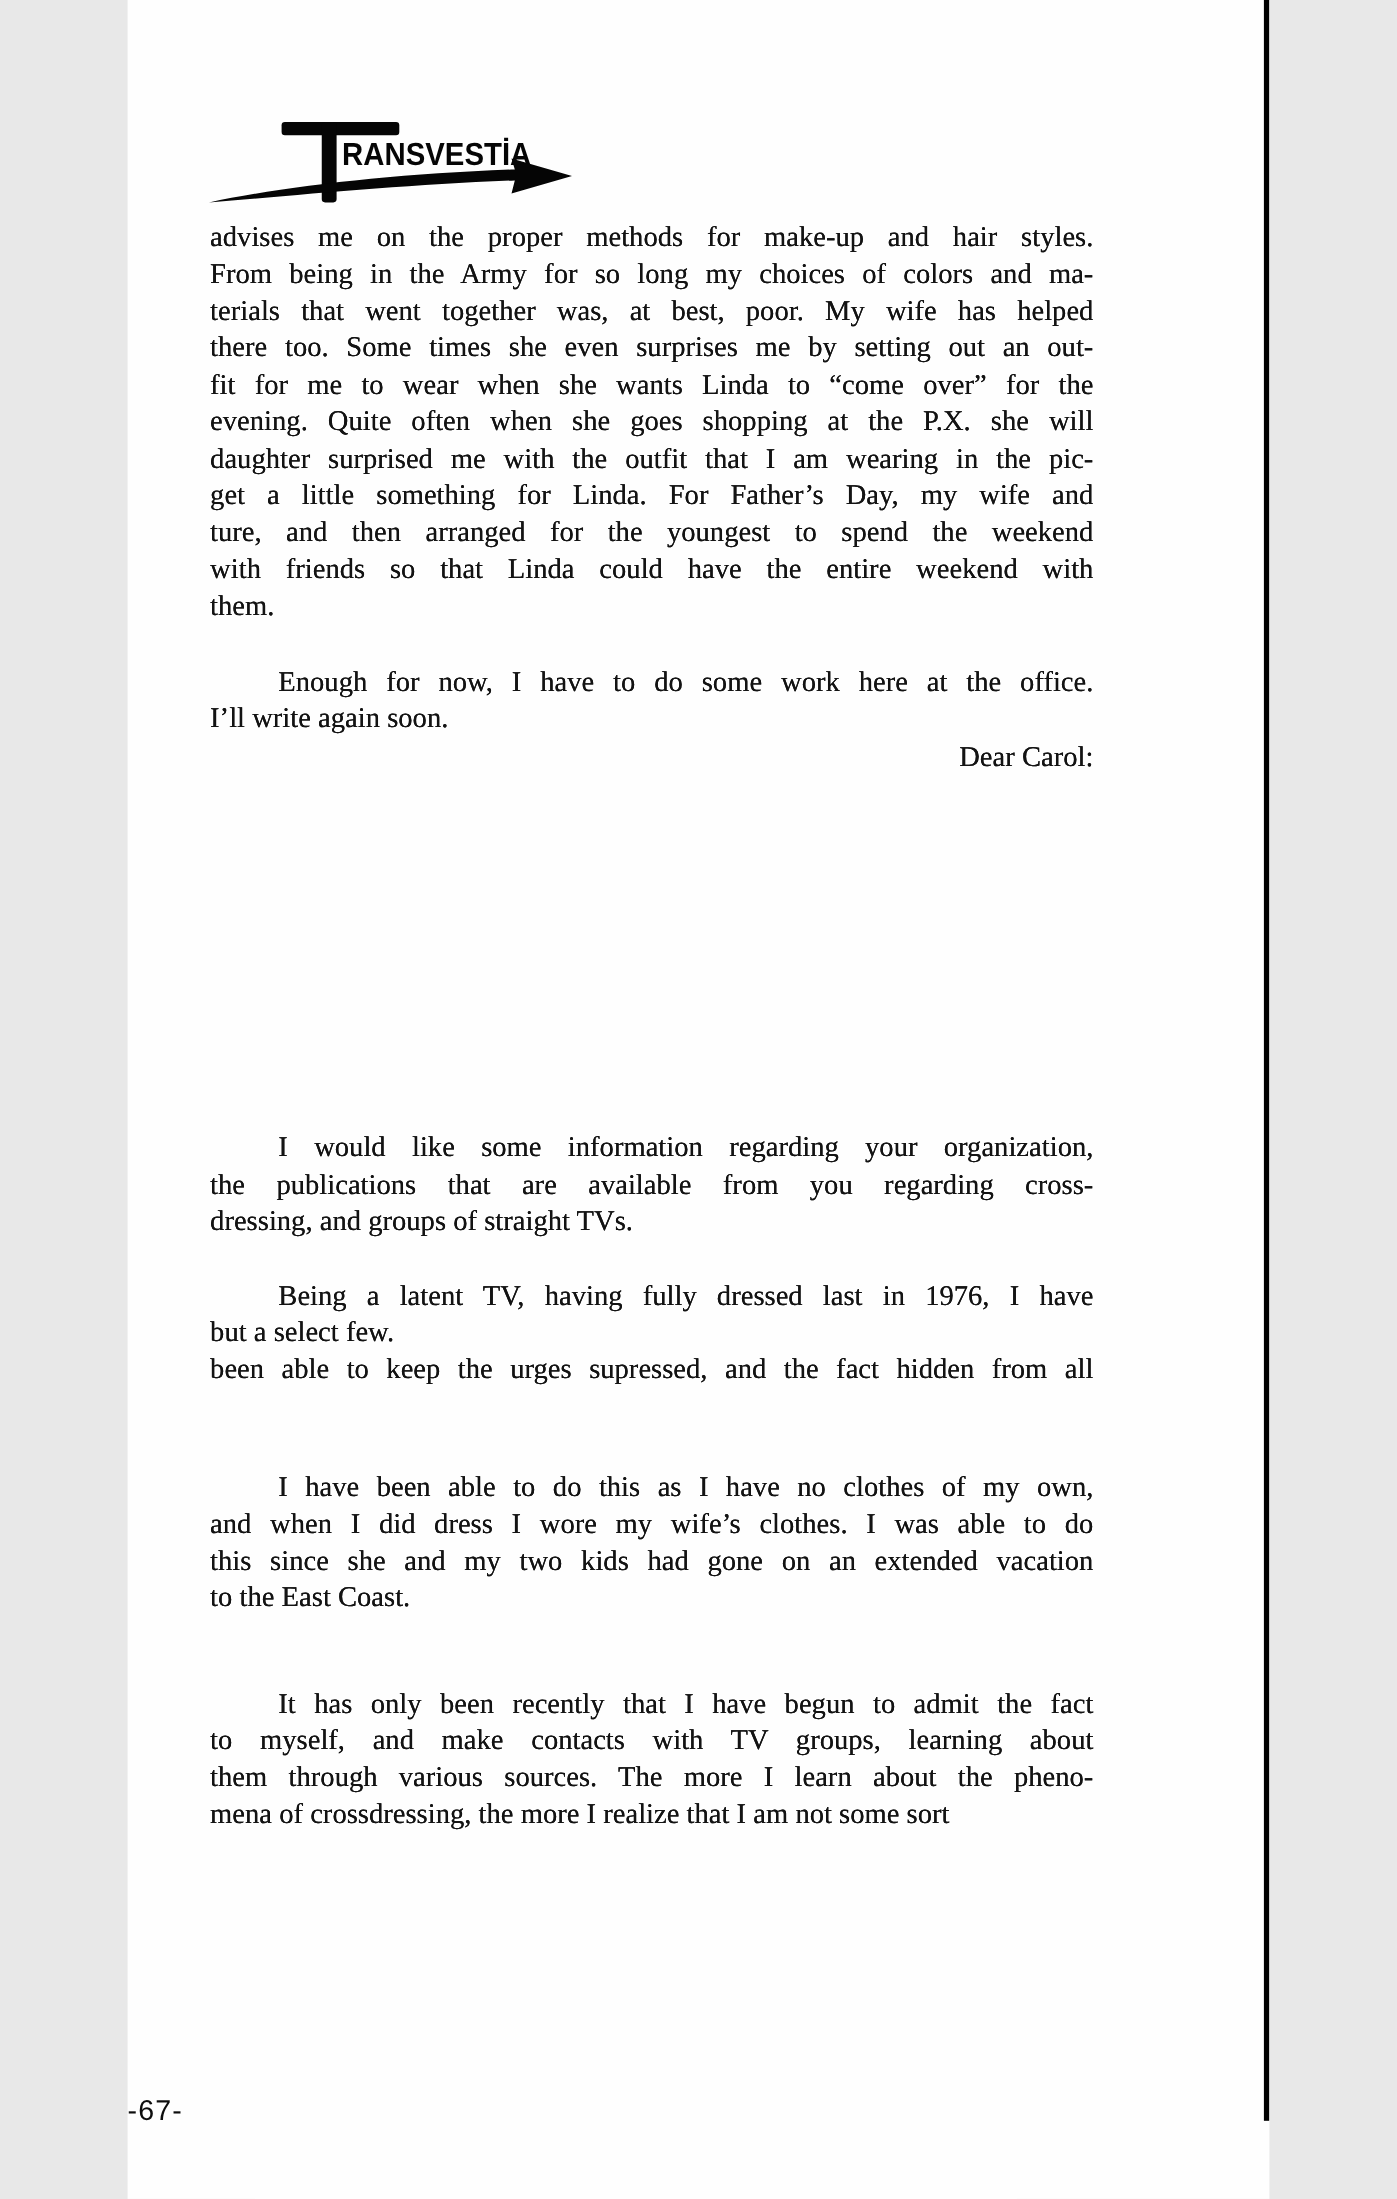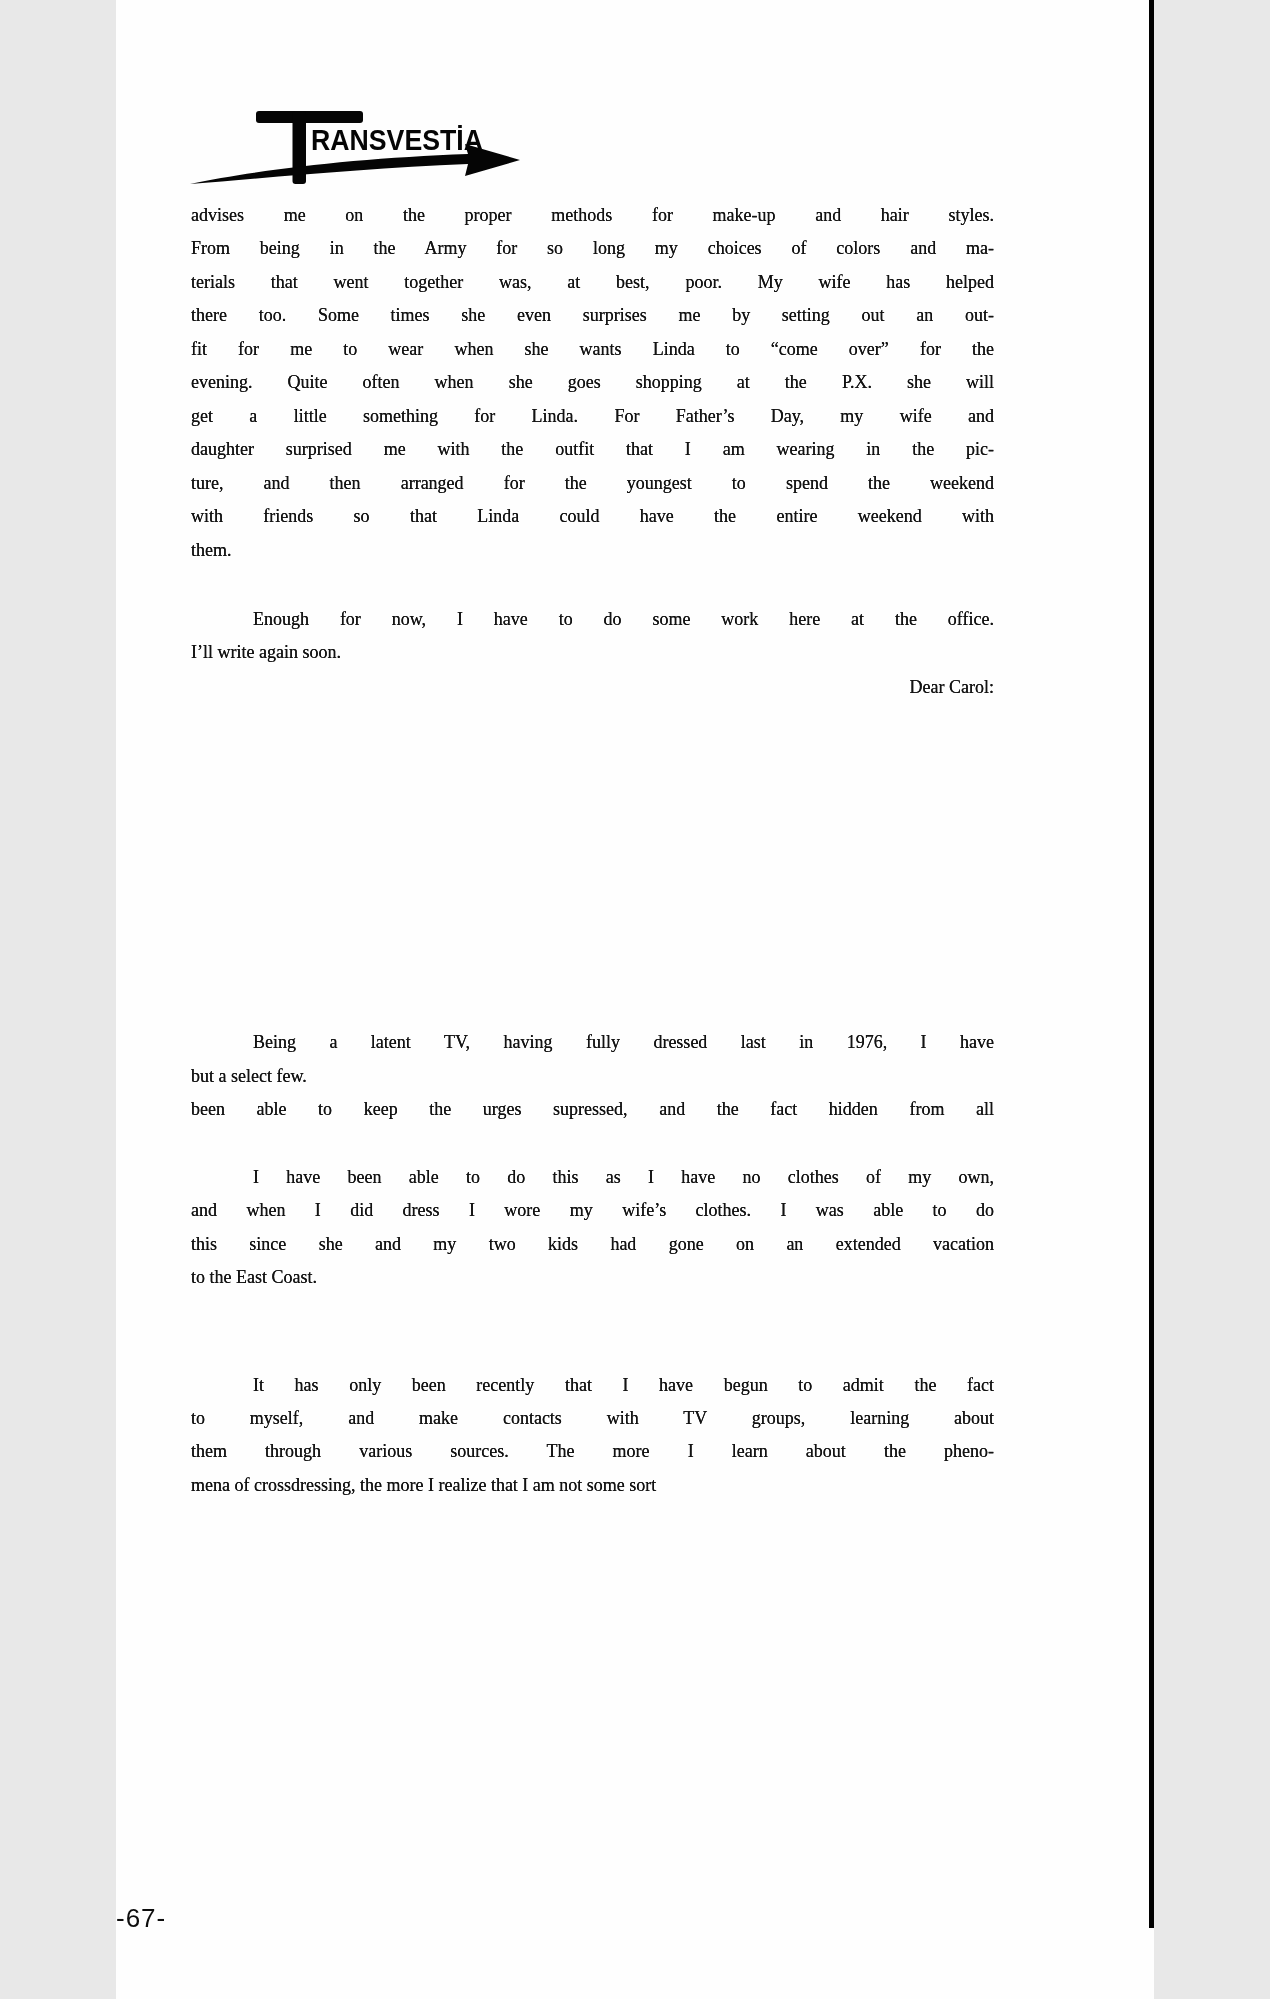--- a/index.html
+++ b/index.html
@@ -34,21 +34,21 @@
     width: 350px;
     height: 115px;
   }
   .masthead svg { display: block; }
   
   .letter {
     position: absolute;
     left: 75px;
     top: 199px;
     width: 803px;
-    font-size: 18px;
+    font-size: 26px;
     line-height: 33.45px;
     text-shadow: 0 0 0.5px currentColor;
   }
   .para { width: 100%; }
   .line { width: 100%; }
   .align-justify .line { text-align: justify; text-align-last: justify; }
   .align-justify .line.last { text-align: justify; text-align-last: auto; }
   .align-right .line { text-align: right; }
   .align-left .line { text-align: right; }
   .line.indent { text-indent: 62px; }
@@ -92,32 +92,37 @@
   </div>
 
   <div class="letter">
       <div class="para align-justify">
         <div class="line">advises me on the proper methods for make-up and hair styles.</div>
         <div class="line">From being in the Army for so long my choices of colors and ma-</div>
         <div class="line">terials that went together was, at best, poor. My wife has helped</div>
         <div class="line">there too. Some times she even surprises me by setting out an out-</div>
         <div class="line">fit for me to wear when she wants Linda to “come over” for the</div>
         <div class="line">evening. Quite often when she goes shopping at the P.X. she will</div>
+        <div class="line">daughter surprised me with the outfit that I am wearing in the pic-</div>
         <div class="line">get a little something for Linda. For Father’s Day, my wife and</div>
-        <div class="line">daughter surprised me with the outfit that I am wearing in the pic-</div>
         <div class="line">ture, and then arranged for the youngest to spend the weekend</div>
         <div class="line">with friends so that Linda could have the entire weekend with</div>
         <div class="line last">them.</div>
       </div>
       <div class="para align-justify">
         <div class="line indent">Enough for now, I have to do some work here at the office.</div>
         <div class="line last">I’ll write again soon.</div>
       </div>
       <div class="para align-left">
         <div class="line last">Dear Carol:</div>
+      </div>
+      <div class="para align-justify">
+        <div class="line indent">I would like some information regarding your organization,</div>
+        <div class="line">the publications that are available from you regarding cross-</div>
+        <div class="line last">dressing, and groups of straight TVs.</div>
       </div>
       <div class="para align-justify">
         <div class="line indent">Being a latent TV, having fully dressed last in 1976, I have</div>
         <div class="line last">but a select few.</div>
         <div class="line">been able to keep the urges supressed, and the fact hidden from all</div>
       </div>
       <div class="para align-justify">
         <div class="line indent">I have been able to do this as I have no clothes of my own,</div>
         <div class="line">and when I did dress I wore my wife’s clothes. I was able to do</div>
         <div class="line">this since she and my two kids had gone on an extended vacation</div>

